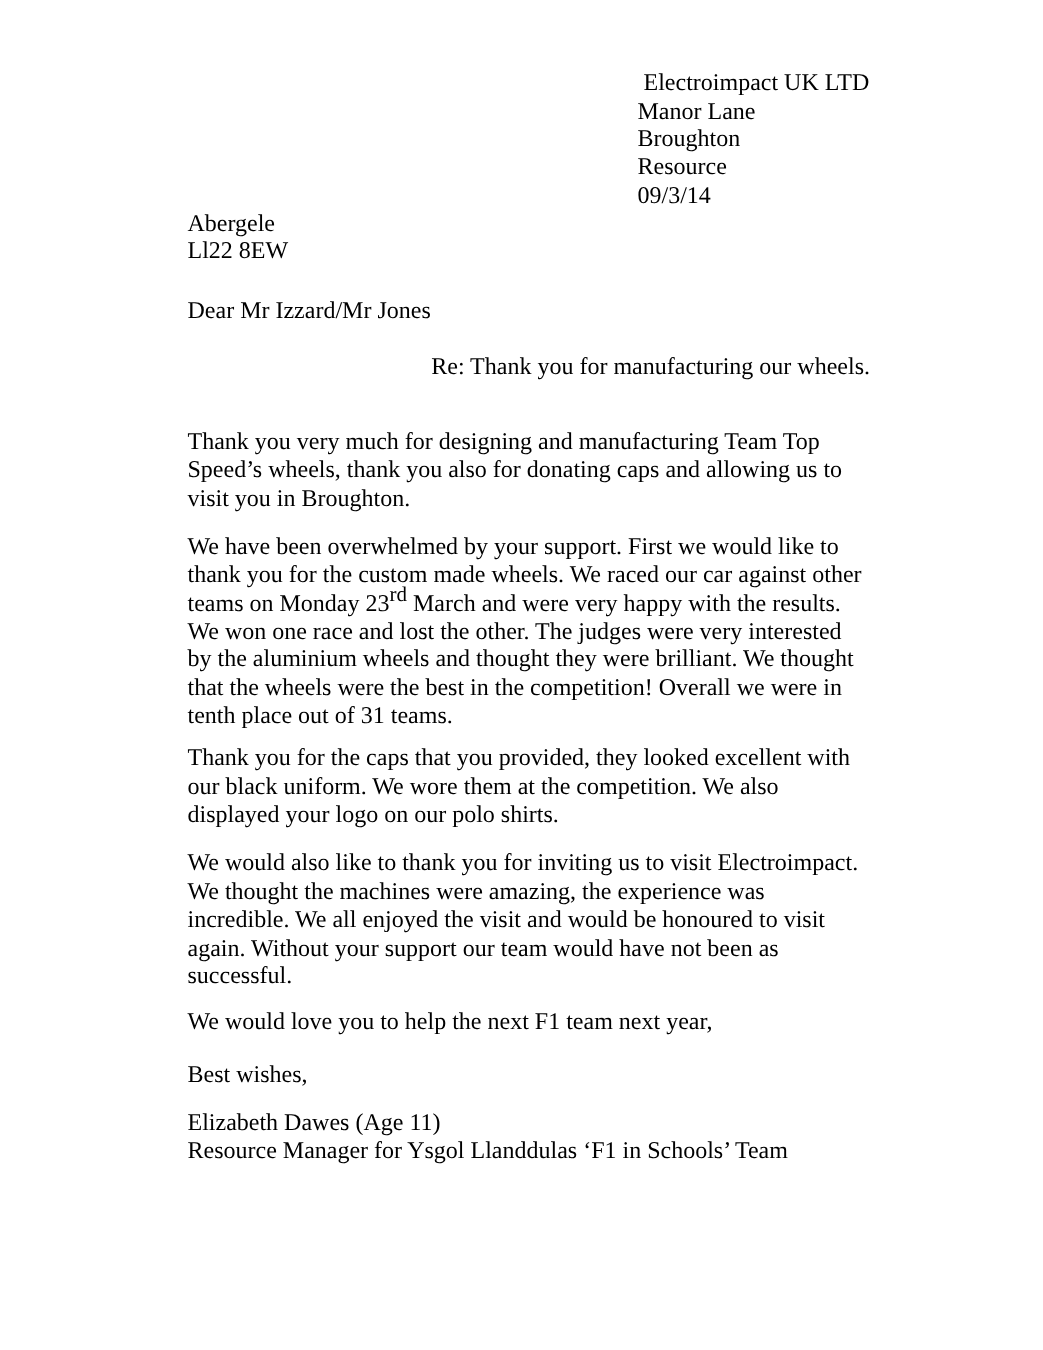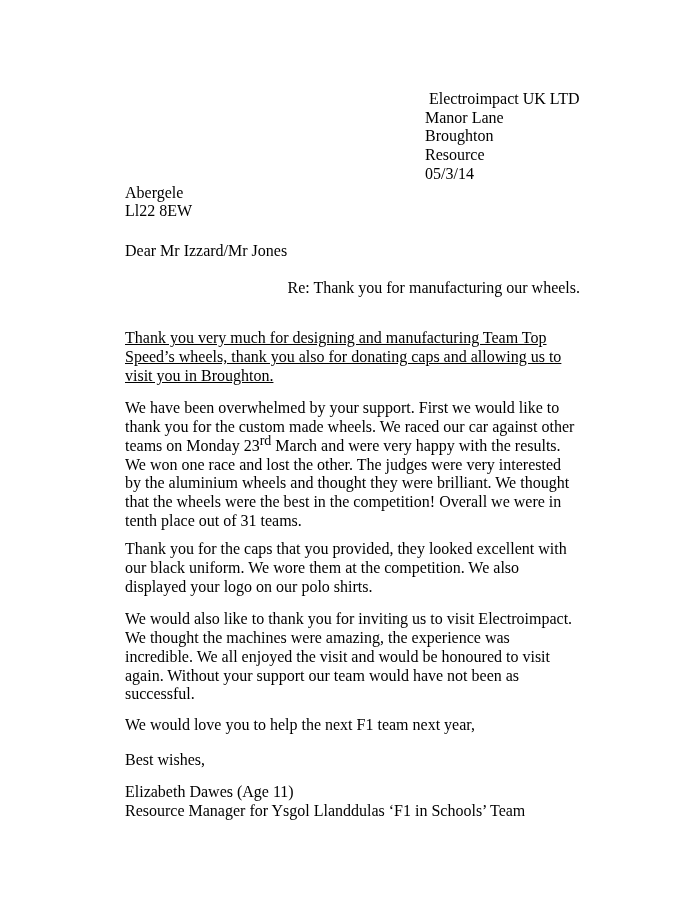--- a/index.html
+++ b/index.html
@@ -10,39 +10,39 @@
   .page {
     position: relative;
     width: 695px;
     height: 900px;
     background: #ffffff;
     overflow: hidden;
     font-family: "Liberation Serif", "DejaVu Serif", serif;
     color: #000000;
   }
   .content {
-    padding-top: 90px;
+    padding-top: 47px;
     margin-left: 125px;
     width: 455px;
     font-size: 16px;
     line-height: 18.7px;
   }
   .content p {
     margin: 0;
     padding: 0;
   }
   .sender-block {
     margin-left: 300px;
   }
   .sender-block .first-line {
     text-indent: 4px;
   }
   .salutation { margin-top: 21px !important; }
   .subject    { margin-top: 18px !important; text-align: right; }
-  .para-1     { margin-top: 32px !important; text-decoration: underline; }
+  .para-1     { margin-top: 32px !important; }
   .para-2     { margin-top: 14px !important; }
   .para-3     { margin-top: 10px !important; }
   .para-4     { margin-top: 14px !important; }
   .para-5     { margin-top: 12px !important; }
   .closing    { margin-top: 16px !important; }
   .signature  { margin-top: 14px !important; }
   sup.ord {
     font-size: 14px;
     line-height: 0;
     vertical-align: super;
@@ -52,21 +52,21 @@
 <body>
 
 <div class="page">
   <div class="content">
 
     <div class="sender-block">
       <div class="first-line">Electroimpact UK LTD</div>
       <div>Manor Lane</div>
       <div>Broughton</div>
       <div>Resource</div>
-      <div>05/3/14</div>
+      <div>09/3/14</div>
     </div>
 
     <div class="recipient-block">
       <div>Abergele</div>
       <div>Ll22 8EW</div>
     </div>
 
     <p class="salutation">Dear Mr Izzard/Mr Jones</p>
 
     <p class="subject">Re: Thank you for manufacturing our wheels.</p>

